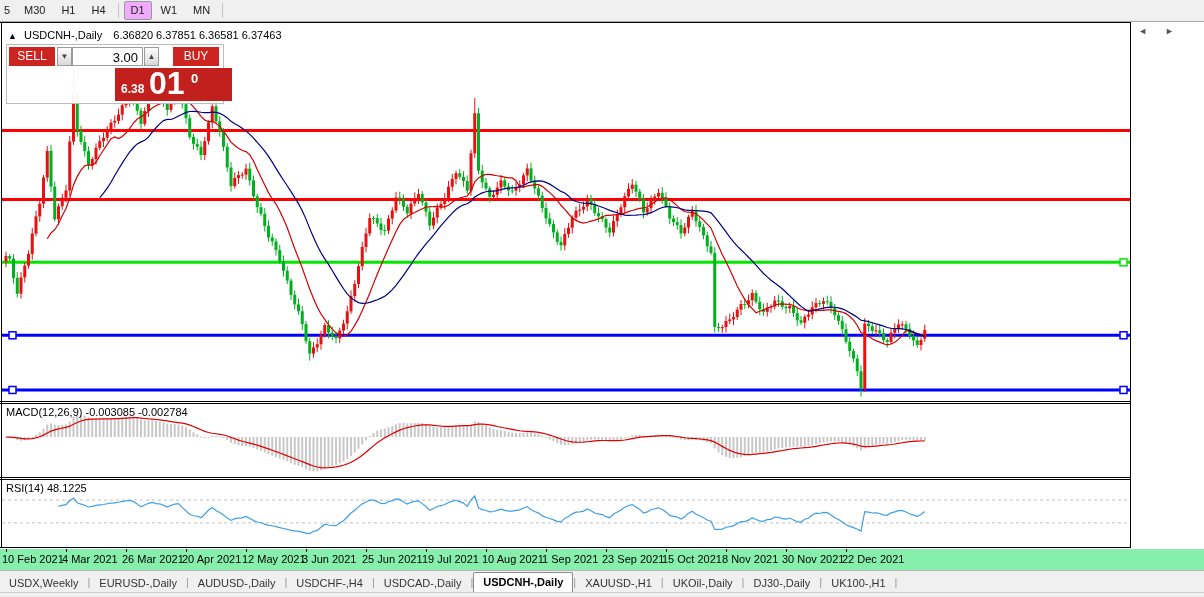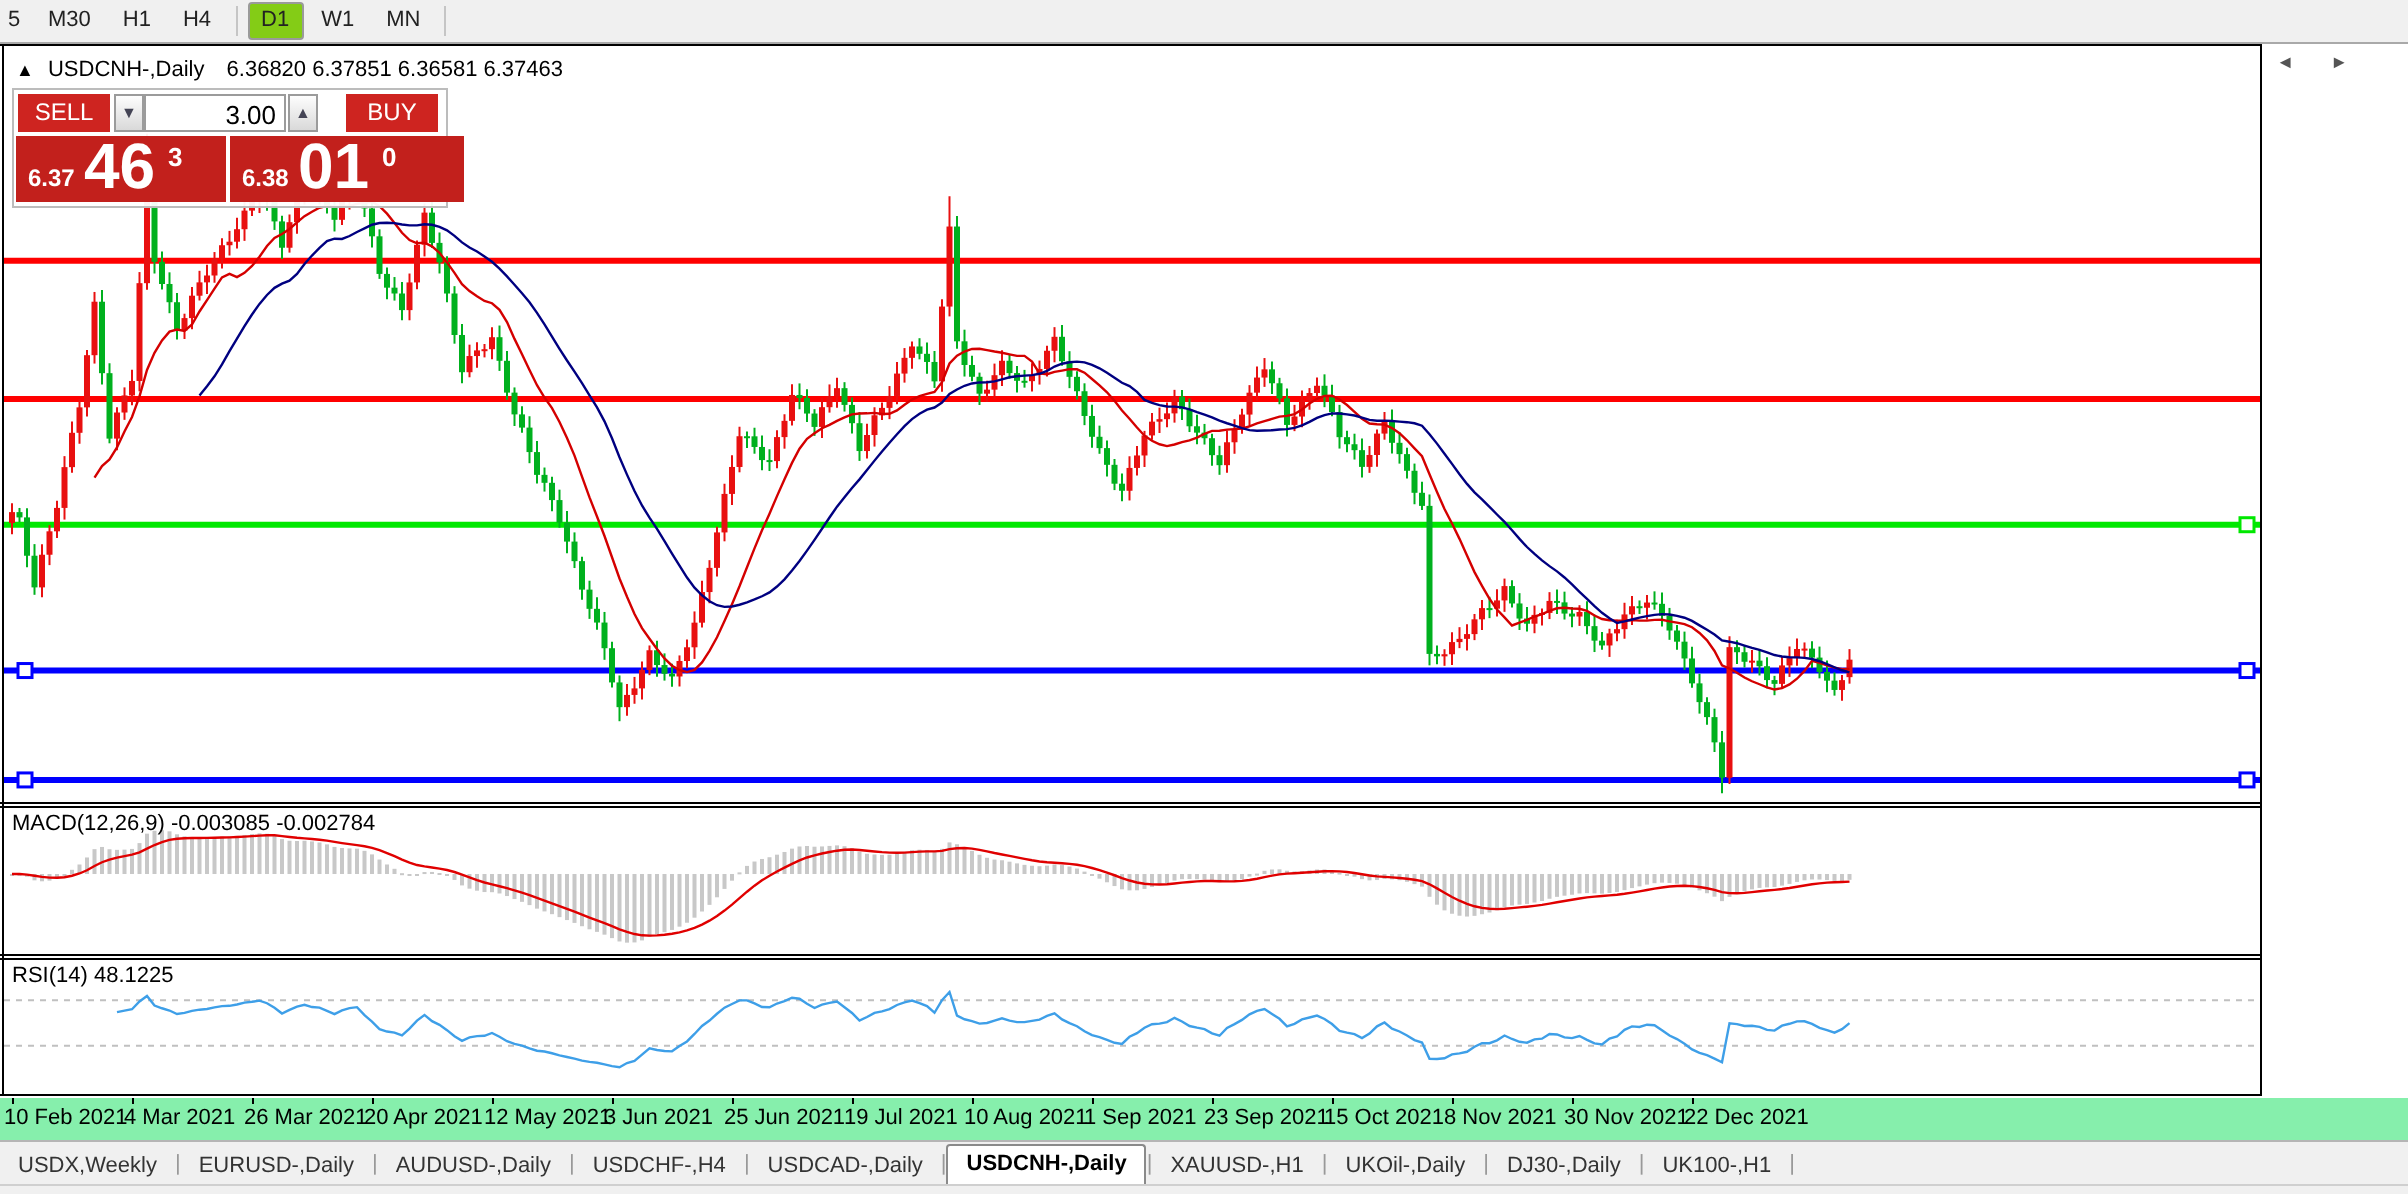--- a/index.html
+++ b/index.html
@@ -3,21 +3,21 @@
 <meta charset="utf-8">
 <style>
   html,body{margin:0;padding:0;}
   body{width:1204px;height:597px;overflow:hidden;background:#fff;
        font-family:"Liberation Sans","DejaVu Sans",sans-serif;position:relative;font-size:11px;color:#000;}
   
   #toolbar{position:absolute;left:0;top:0;width:1204px;height:21px;background:#f0f0f0;
            border-bottom:1px solid #a9a9a9;display:flex;align-items:center;}
   .tfbtn{height:17px;line-height:17px;padding:0 6px;margin:0 1px;color:#222;border:1px solid transparent;
          white-space:nowrap;overflow:hidden;cursor:default;}
-  .tfbtn.active{background:#84cc16;border:1px solid #9a9a9a;border-radius:2px;text-align:right;}
+  .tfbtn.active{background:#f0abfc;border:1px solid #9a9a9a;border-radius:2px;text-align:right;}
   .tbsep{width:1px;height:15px;background:#c5c5c5;margin:0 4px;}
   
   #chartwin{position:absolute;left:0;top:22px;width:1204px;height:575px;background:#fff;}
   .frame{position:absolute;left:0;width:1204px;height:1px;background:#000;}
   #vdiv{position:absolute;left:1130px;top:0;width:1px;height:526px;background:#000;}
   #leftframe{position:absolute;left:1px;top:0;width:1px;height:526px;background:#000;}
   svg{position:absolute;display:block;}
   #ohlc{position:absolute;left:8px;top:7px;color:#000;}
   #ohlc .tri{font-size:9px;margin-right:4px;}
   
@@ -849,25 +849,20 @@
     <span>USDCNH-,Daily</span>
     <span style="margin-left:8px;">6.36820 6.37851 6.36581 6.37463</span>
   </div>
 
   <div id="widget">
     <div id="sellbtn" class="rbtn">SELL</div>
     <div id="spindn" class="spin"><span>▼</span></div>
     <div id="volfield">3.00</div>
     <div id="spinup" class="spin"><span>▲</span></div>
     <div id="buybtn" class="rbtn">BUY</div>
-    <div id="sellprice" class="bigprice">
-      <span class="bp-small">6.37</span>
-      <span class="bp-big">46</span>
-      <span class="bp-sup">3</span>
-    </div>
     <div id="buyprice" class="bigprice">
       <span class="bp-small">6.38</span>
       <span class="bp-big">01</span>
       <span class="bp-sup">0</span>
     </div>
   </div>
 
   <div class="indlab" style="top:384px">MACD(12,26,9) -0.003085 -0.002784</div>
   <div class="indlab" style="top:460px">RSI(14) 48.1225</div>
 

